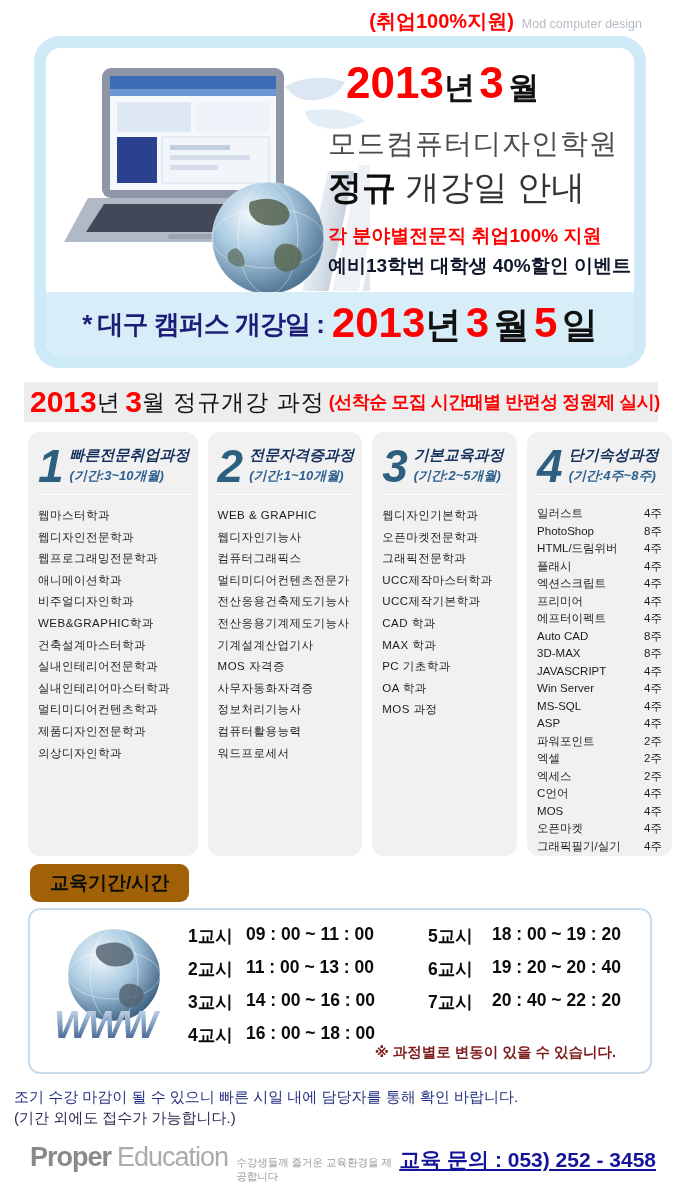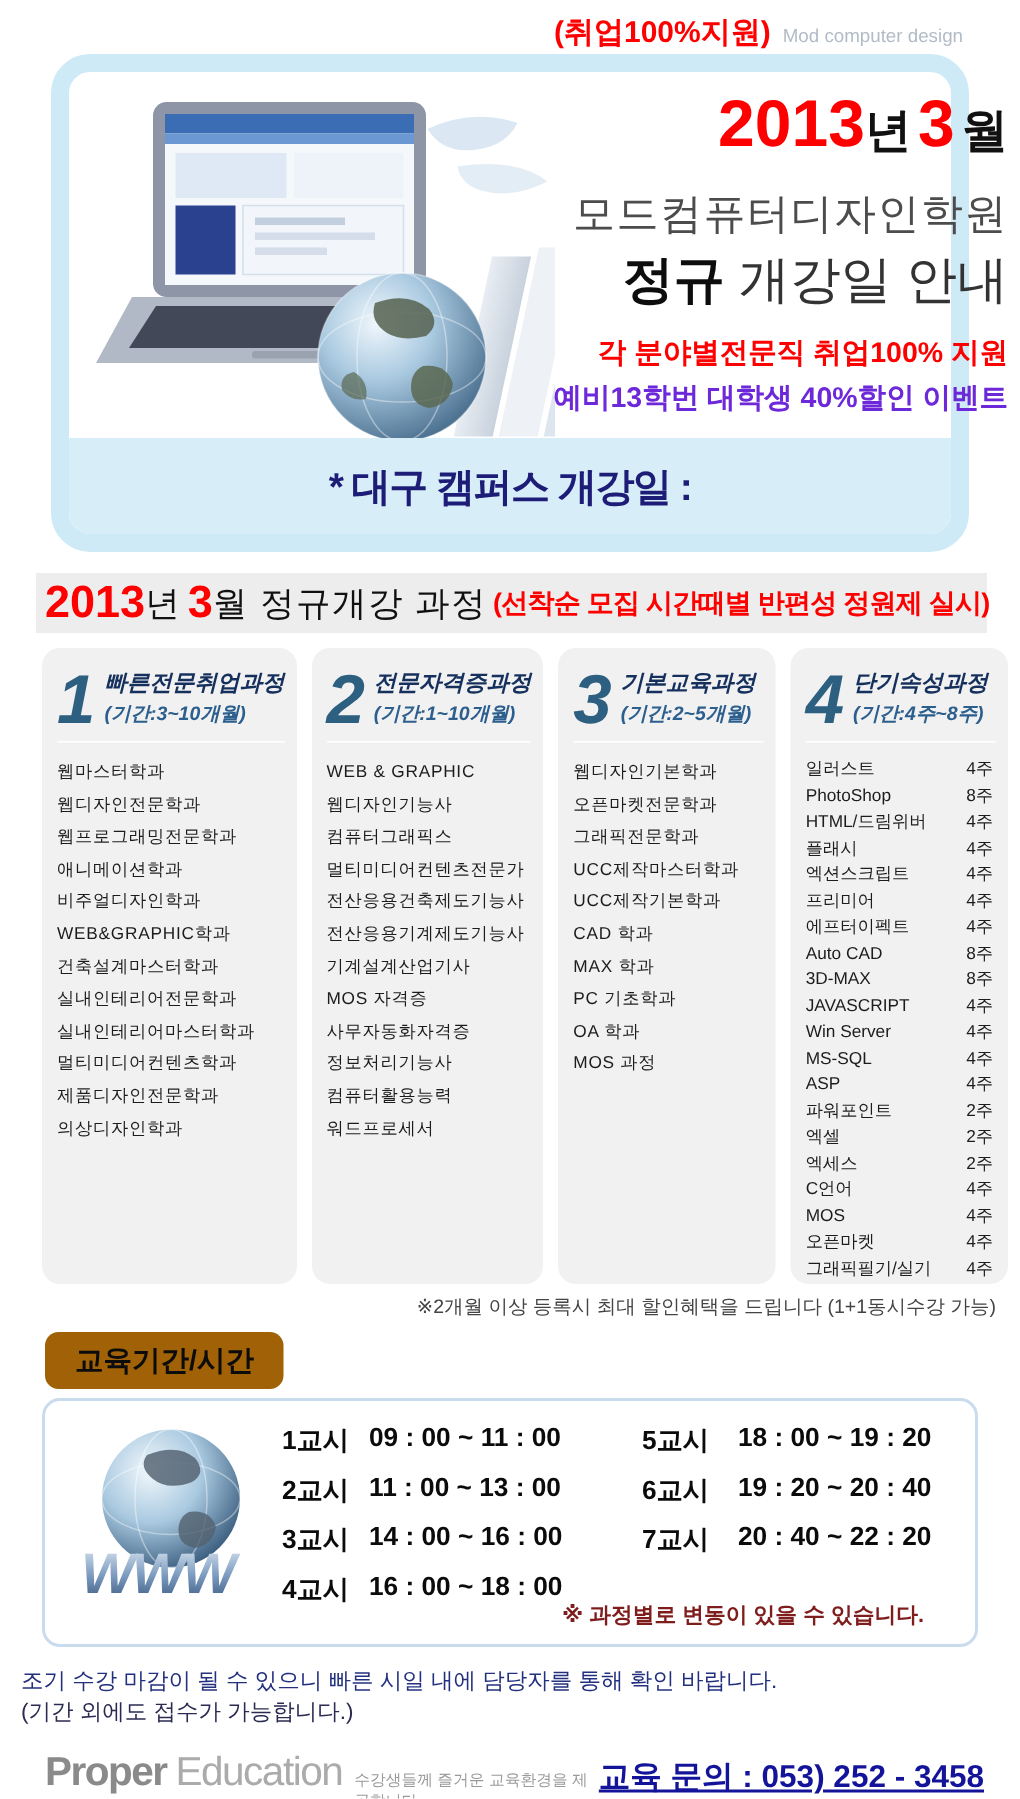--- a/index.html
+++ b/index.html
@@ -7,29 +7,29 @@
     width:680px;height:1199px;overflow:hidden;background:#ffffff;
     font-family:"Liberation Sans","DejaVu Sans",sans-serif;
     -webkit-font-smoothing:antialiased;
   }
   .top-note{display:flex;justify-content:flex-end;align-items:baseline;gap:8px;padding:8px 38px 0 0;height:26px;}
   .badge-red{color:#ff0000;font-weight:bold;font-size:20px;}
   .brand{color:#b3bcc6;font-size:12.5px;}
 
   .banner{margin:2px 34px 0 34px;height:308px;border:12px solid #cdeaf6;border-radius:26px;position:relative;background:#ffffff;}
   .banner-art{position:absolute;left:4px;top:18px;width:320px;height:240px;}
-  .banner-text{position:absolute;left:316px;top:10px;width:310px;text-align:right;}
+  .banner-text{position:absolute;left:282px;top:10px;width:310px;}
   .ym{white-space:nowrap;padding-left:18px;}
   .ym .num{color:#ff0000;font-weight:bold;font-size:44px;}
   .ym .suf{color:#111111;font-weight:bold;font-size:31px;}
   .academy{margin-top:16px;font-size:28px;color:#4c4c4c;letter-spacing:1px;white-space:nowrap;}
   .reg-title{margin-top:2px;font-size:34px;color:#333333;white-space:nowrap;}
   .reg-title .b{font-weight:bold;color:#0d0d0d;}
   .red1{margin-top:12px;color:#ff0000;font-weight:bold;font-size:19px;white-space:nowrap;}
-  .red2{margin-top:4px;color:#6d28d9;font-weight:bold;font-size:19px;white-space:nowrap;}
+  .red2{margin-top:4px;color:#0f172a;font-weight:bold;font-size:19px;white-space:nowrap;}
   .campus{position:absolute;left:0;right:0;bottom:0;height:64px;background:#d7eef8;border-radius:0 0 14px 14px;
     display:flex;align-items:center;justify-content:center;gap:8px;white-space:nowrap;}
   .campus-label{color:#1d1d78;font-weight:bold;font-size:26px;letter-spacing:-1px;}
   .campus-date .num{color:#ff0000;font-weight:bold;font-size:42px;}
   .campus-date .suf{color:#111111;font-weight:bold;font-size:36px;}
 
   .section-strip{margin:14px 22px 0 24px;background:#ededed;height:40px;display:flex;align-items:center;padding-left:6px;white-space:nowrap;}
   .section-strip .num{color:#ff0000;font-weight:bold;font-size:30px;}
   .section-strip .blk{color:#111111;font-size:23px;font-weight:500;letter-spacing:1px;}
   .section-strip .note{color:#ff0000;font-weight:bold;font-size:18px;margin-left:4px;letter-spacing:-0.5px;}
@@ -128,20 +128,25 @@
       </div>
       <div class="academy">모드컴퓨터디자인학원</div>
       <div class="reg-title">
         <span class="b">정규</span><span> 개강일 안내</span>
       </div>
       <div class="red1">각 분야별전문직 취업100% 지원</div>
       <div class="red2">예비13학번 대학생 40%할인 이벤트</div>
     </div>
     <div class="campus">
       <span class="campus-label">* 대구 캠퍼스 개강일 :</span>
+      <span class="campus-date">
+        <span class="num">2013</span><span class="suf">년</span>
+        <span class="num">3</span> <span class="suf">월</span>
+        <span class="num">5</span> <span class="suf">일</span>
+      </span>
     </div>
   </div>
 
   <div class="section-strip">
     <span class="num">2013</span><span class="blk">년</span>&nbsp;
     <span class="num">3</span><span class="blk">월 정규개강 과정</span>
     <span class="note">(선착순 모집 시간때별 반편성 정원제 실시)</span>
   </div>
 
   <div class="columns">
@@ -298,21 +303,20 @@
             <span class="ci-dur">4주</span>
           </div>
           <div class="course-item">
             <span class="ci-name">그래픽필기/실기</span>
             <span class="ci-dur">4주</span>
           </div>
         </div>
     </div>
   </div>
 
-  <div class="discount-note">※2개월 이상 등록시 최대 할인혜택을 드립니다 (1+1동시수강 가능)</div>
 
   <div class="time-pill">교육기간/시간</div>
 
   <div class="schedule-box">
     <div class="globe-art">
       <svg width="140" height="140" viewBox="0 0 140 140">
         <defs>
           <radialGradient id="g2" cx="35%" cy="30%" r="75%">
             <stop offset="0" stop-color="#f2f8fc"></stop>
             <stop offset="0.5" stop-color="#a9c9e0"></stop>

